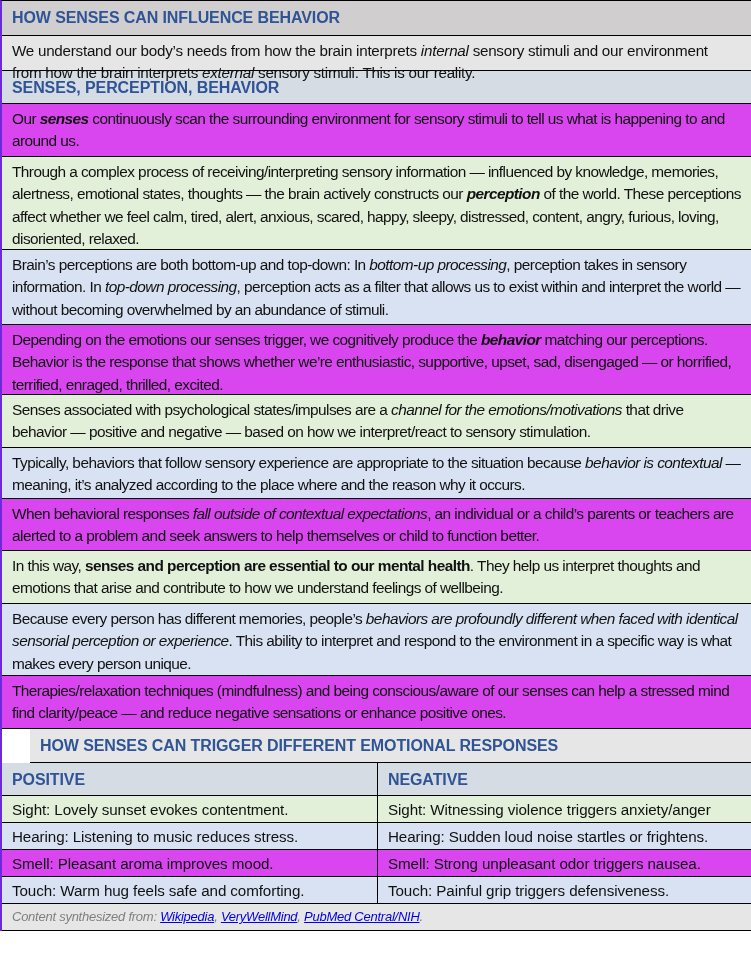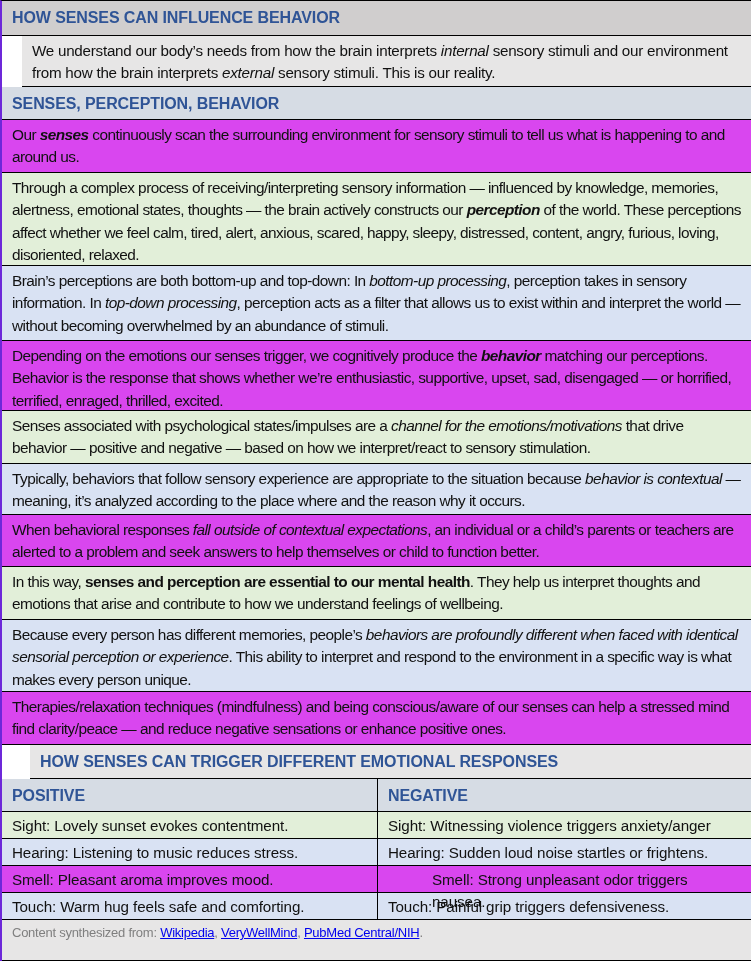--- a/index.html
+++ b/index.html
@@ -57,21 +57,21 @@
   .b { font-weight: bold; }
 </style>
 </head>
 <body>
 
 <div class="doc">
 
   <div class="row hdr bg-dgray" style="height:35px;">
     <span>HOW SENSES CAN INFLUENCE BEHAVIOR</span>
   </div>
-  <div class="row bg-lgray" style="height:51px;margin-left:20px;">
+  <div class="row bg-lgray" style="height:35px;">
     <span>We understand our body’s needs from how the brain interprets </span><em>internal</em><span> sensory stimuli and our environment from how the brain interprets </span><em>external</em><span> sensory stimuli. This is our reality.</span>
   </div>
 
   <div class="row hdr bg-slate" style="height:33px;">
     <span>SENSES, PERCEPTION, BEHAVIOR</span>
   </div>
 
   <div class="row bg-peach narrow" style="height:53px;">
     <span>Our </span><span class="bi">senses</span><span> continuously scan the surrounding environment for sensory stimuli to tell us what is happening to and around us.</span>
   </div>
@@ -122,26 +122,26 @@
   </div>
 
   <div class="grid-row bg-green" style="height:27px;">
     <div class="cell left">Sight: Lovely sunset evokes contentment.</div>
     <div class="cell right">Sight: Witnessing violence triggers anxiety/anger</div>
   </div>
   <div class="grid-row bg-blue" style="height:27px;">
     <div class="cell left">Hearing: Listening to music reduces stress.</div>
     <div class="cell right">Hearing: Sudden loud noise startles or frightens.</div>
   </div>
-  <div class="grid-row bg-peach" style="height:27px;gap:44px;">
+  <div class="grid-row bg-peach" style="height:27px;">
     <div class="cell left">Smell: Pleasant aroma improves mood.</div>
     <div class="cell right">Smell: Strong unpleasant odor triggers nausea.</div>
   </div>
   <div class="grid-row bg-blue" style="height:27px;">
     <div class="cell left">Touch: Warm hug feels safe and comforting.</div>
     <div class="cell right">Touch: Painful grip triggers defensiveness.</div>
   </div>
 
-  <div class="row footer bg-lgray" style="height:41px;">
+  <div class="row footer bg-lgray" style="height:27px;font-style:italic;">
     <span>Content synthesized from: </span><a href="#">Wikipedia</a><span>, </span><a href="#">VeryWellMind</a><span>, </span><a href="#">PubMed Central/NIH</a><span>.</span>
   </div>
 
 </div>
 
 </body></html>

